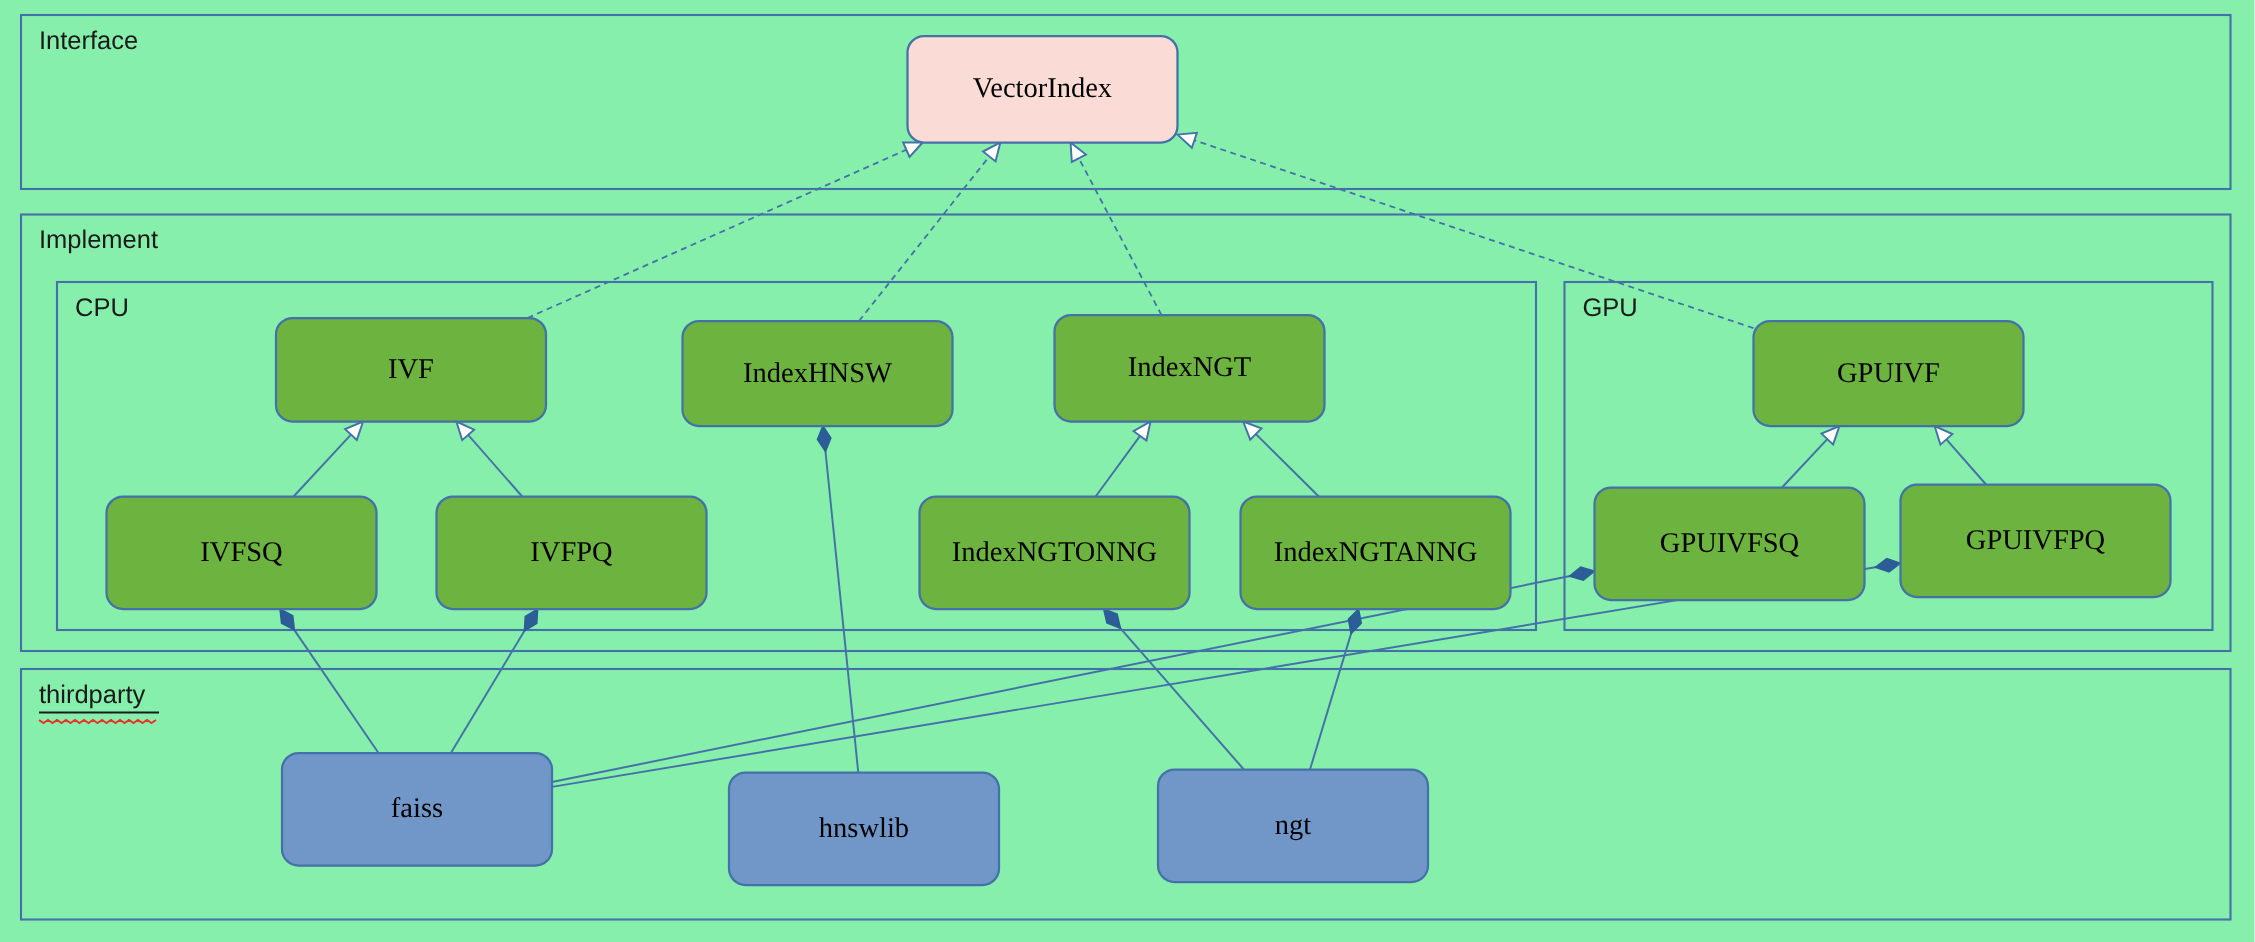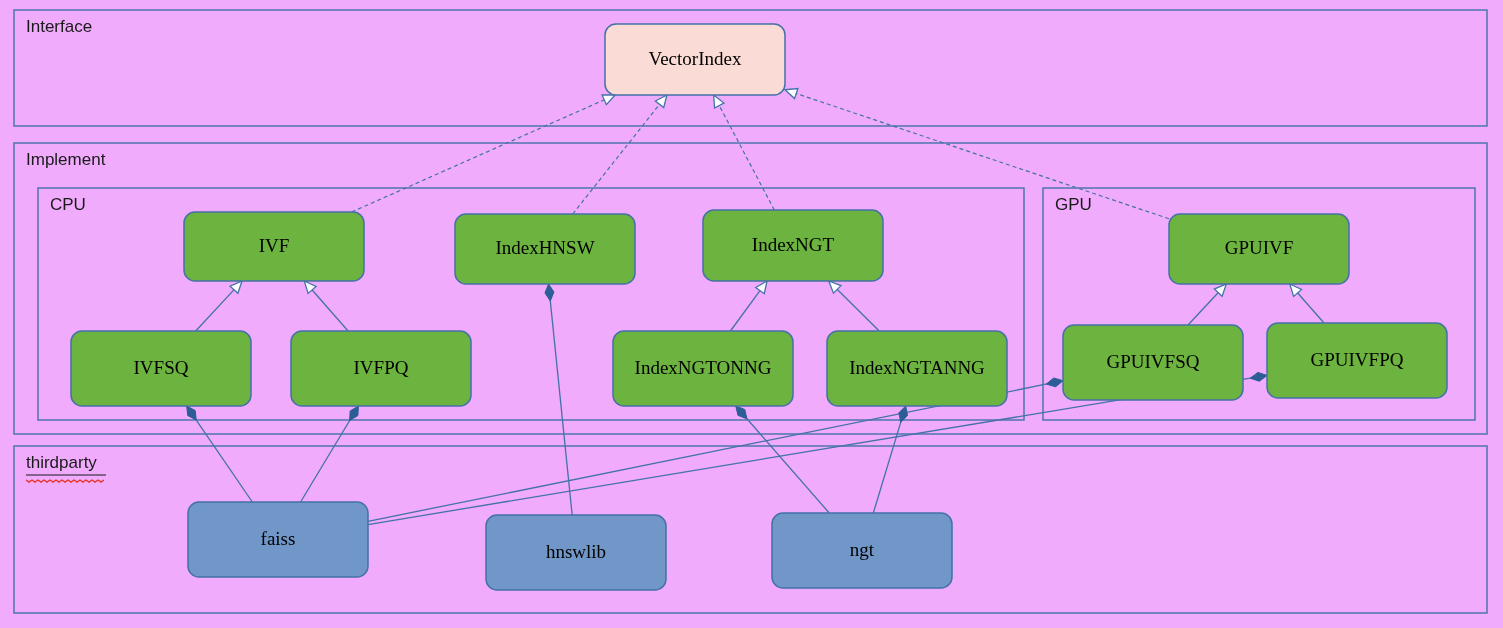--- a/index.html
+++ b/index.html
@@ -4,21 +4,21 @@
 <style>
   html, body {
     margin: 0;
     padding: 0;
     background: #ffffff;
   }
   #stage {
     position: relative;
     width: 1503px;
     height: 628px;
-    background: #f0abfc;
+    background: #86efac;
     overflow: hidden;
     font-family: "Liberation Sans", sans-serif;
   }
   svg.diagram {
     position: absolute;
     left: 0;
     top: 0;
     width: 1503px;
     height: 628px;
   }

